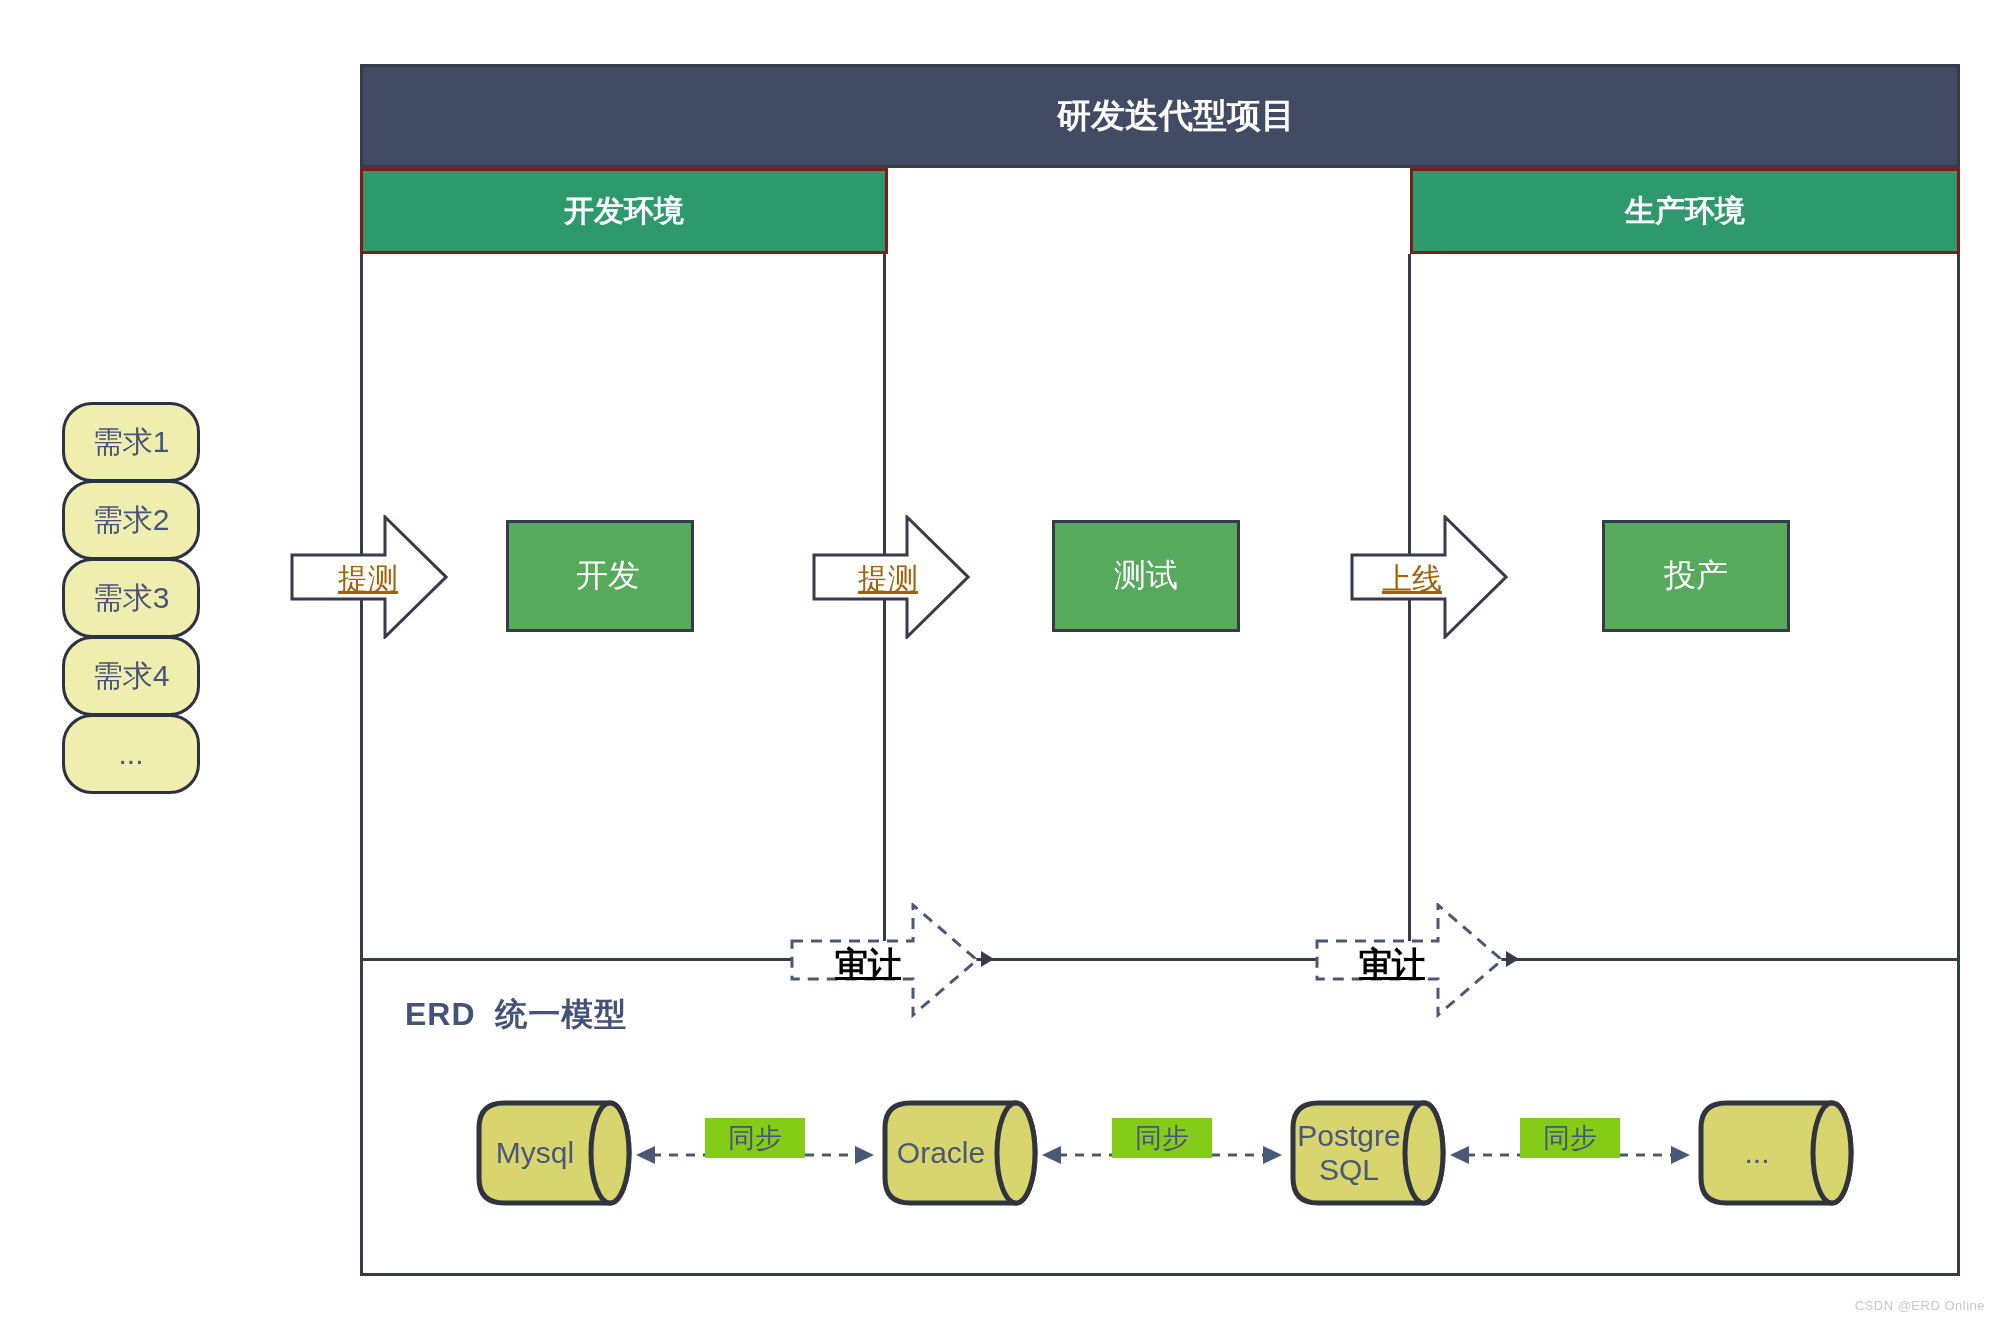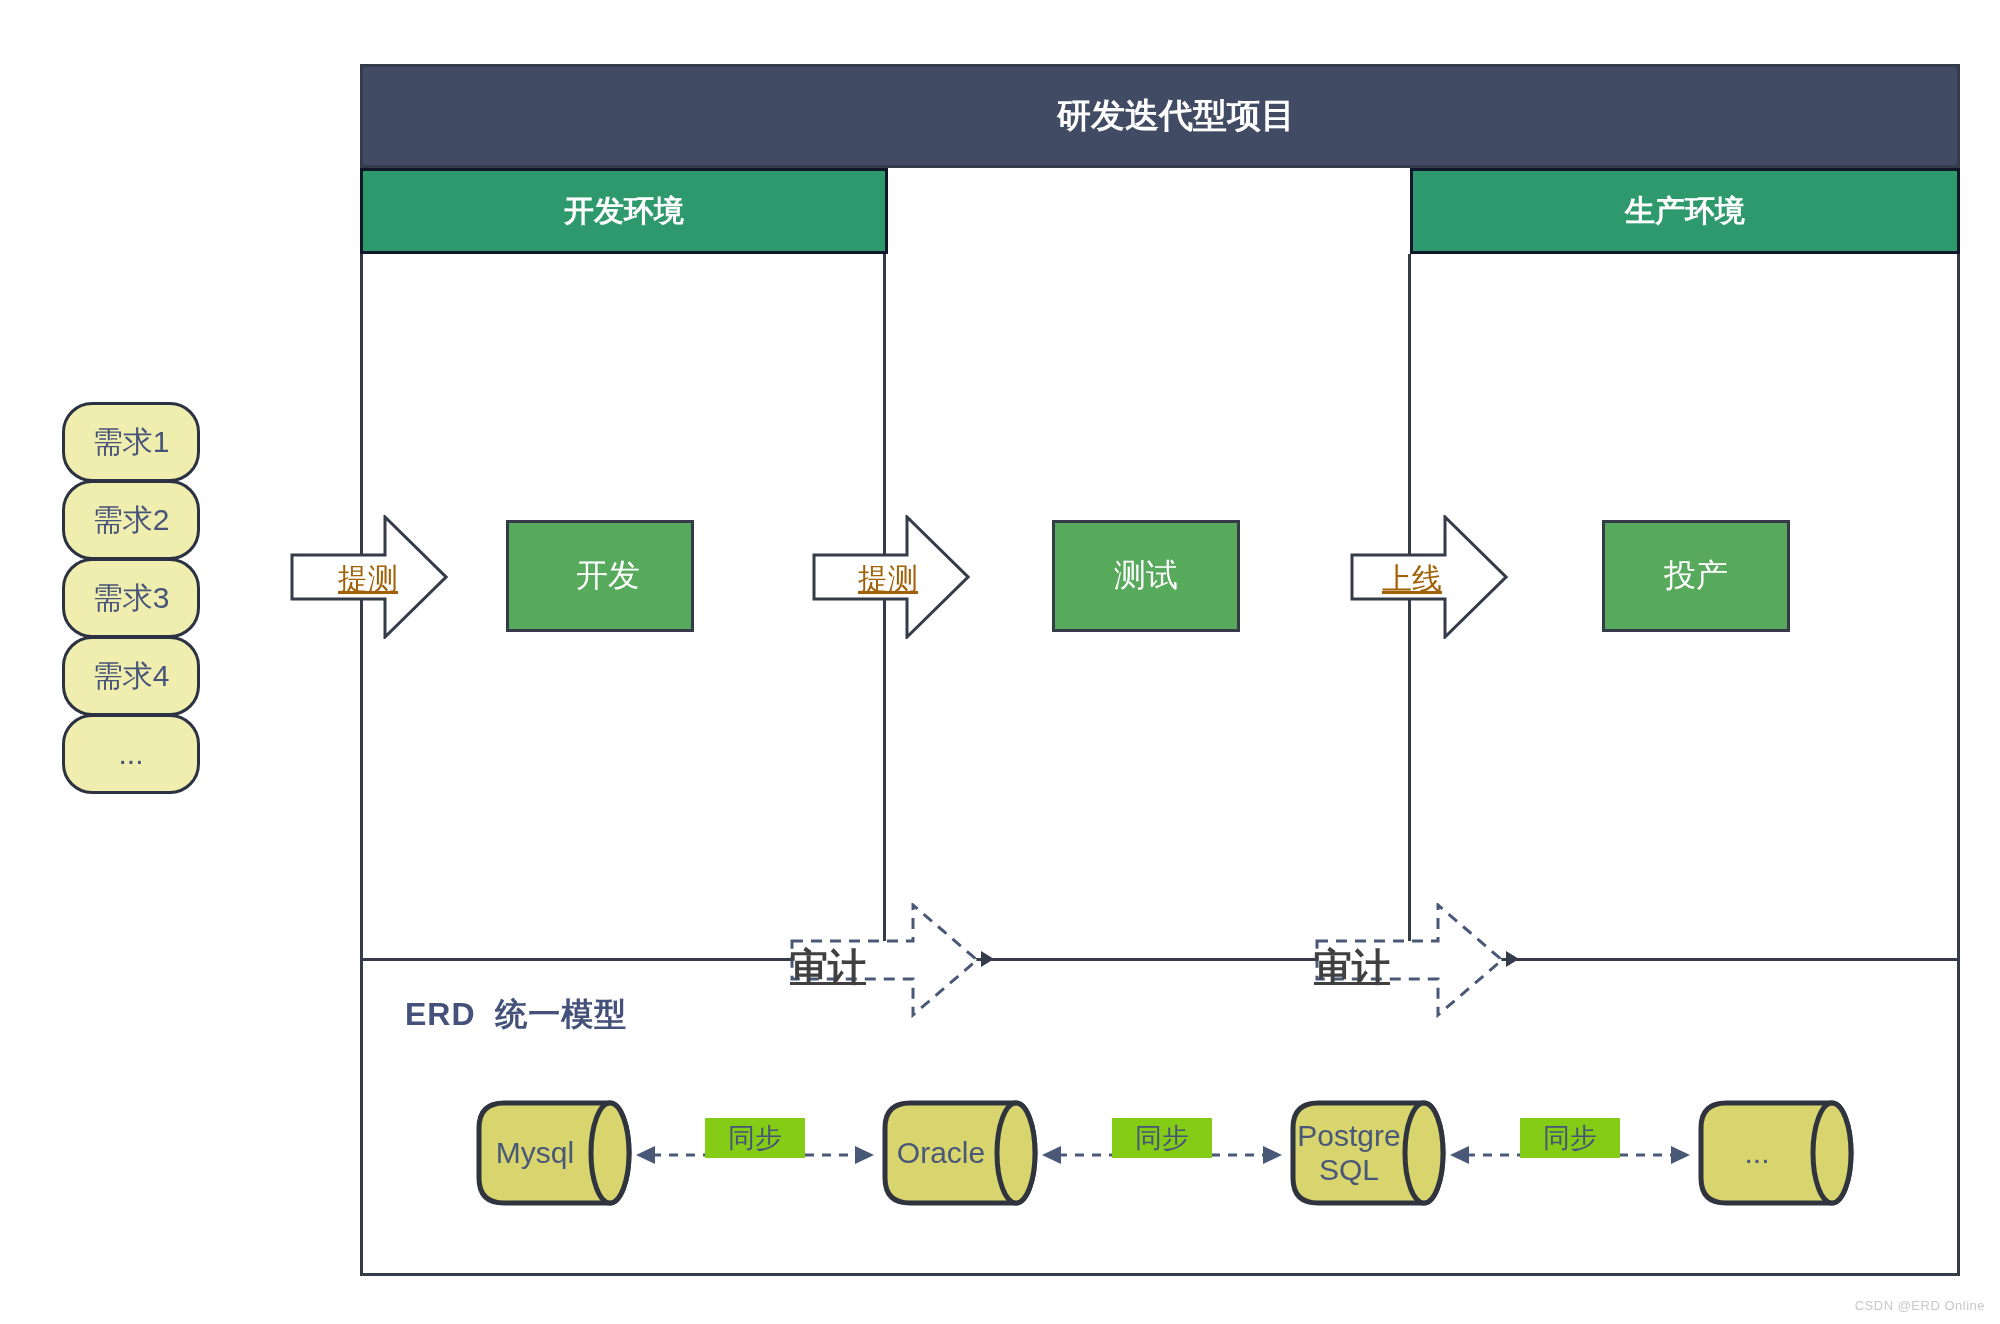--- a/index.html
+++ b/index.html
@@ -14,21 +14,21 @@
     left:360px; top:64px; width:1600px; height:1212px;
     border:3px solid #353b49; box-sizing:border-box; background:#ffffff;
   }
   .title-bar {
     left:360px; top:64px; width:1600px; height:104px;
     background:#414b64; border:3px solid #353b49; box-sizing:border-box;
     color:#ffffff; font-size:34px; font-weight:bold;
     display:flex; align-items:center; justify-content:center;padding-left:32px;
   }
   .env {
-    top:168px; height:86px; background:#2f996e; border:3px solid #0f172a;
+    top:168px; height:86px; background:#2f996e; border:3px solid #7f1d1d;
     box-sizing:border-box; color:#ffffff; font-size:30px; font-weight:bold;
     display:flex; align-items:center; justify-content:center;
   }
   .divider { top:254px; width:3px; height:688px; background:#353b49; }
   .hline   { left:360px; top:958px; width:1600px; height:3px; background:#353b49; }
   .tipmark {
     width:0; height:0; border-left:13px solid #353b49;
     border-top:8px solid transparent; border-bottom:8px solid transparent;
   }
 
@@ -45,22 +45,22 @@
     top:520px; width:188px; height:112px; background:#57a95c;
     border:3px solid #353b49; box-sizing:border-box;
     color:#ffffff; font-size:32px;
     display:flex; align-items:center; justify-content:center;
   }
   .flow-label {
     top:559px; width:160px; text-align:center; font-size:30px;
     color:#a16207; text-decoration:underline;
   }
   .audit-label {
-    top:942px; width:156px; text-align:left; font-size:38px; font-weight:bold;
-    color:#404040; text-decoration:underline;
+    top:942px; width:156px; text-align:center; font-size:33px; font-weight:bold;
+    color:#000000; text-decoration:underline;
   }
 
   
   .erd-title {
     left:405px; top:993px; font-size:32px; font-weight:bold; color:#44517a;
     white-space:pre; letter-spacing:1px;
   }
   .db-label {
     top:1100px; height:106px; width:126px; color:#4a5878; font-size:30px;
     line-height:1.12; text-align:center;

